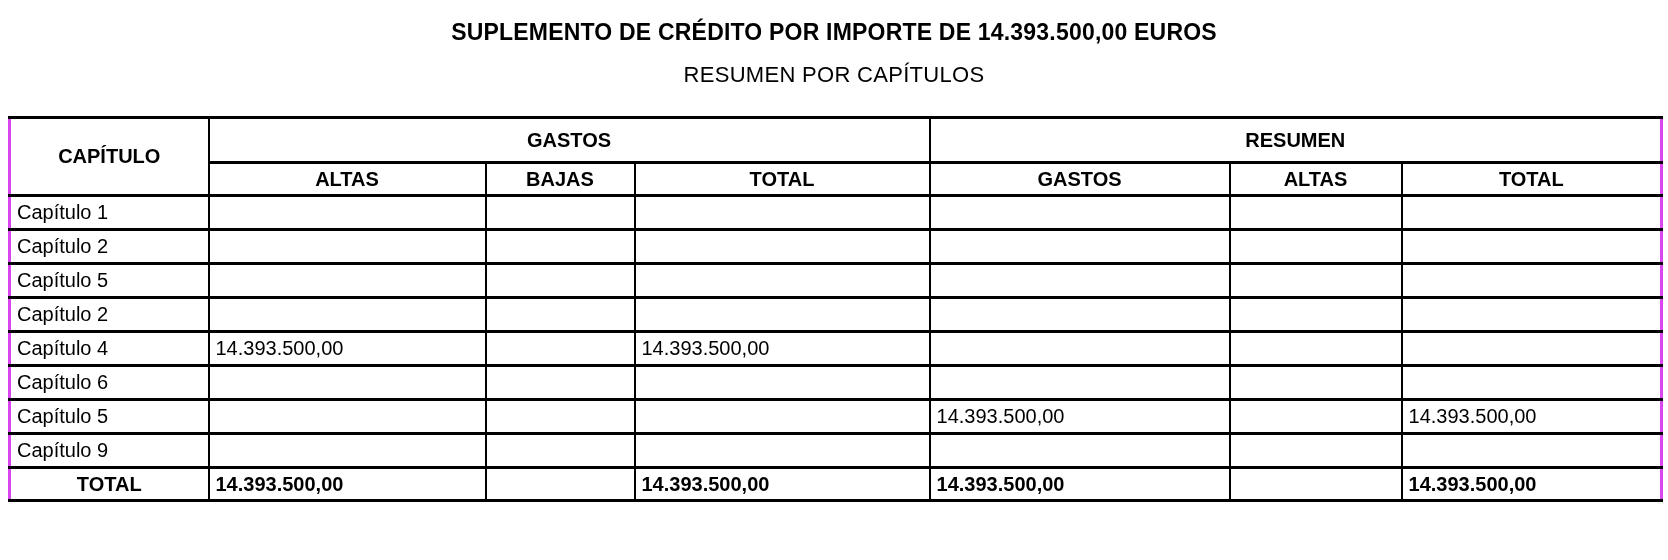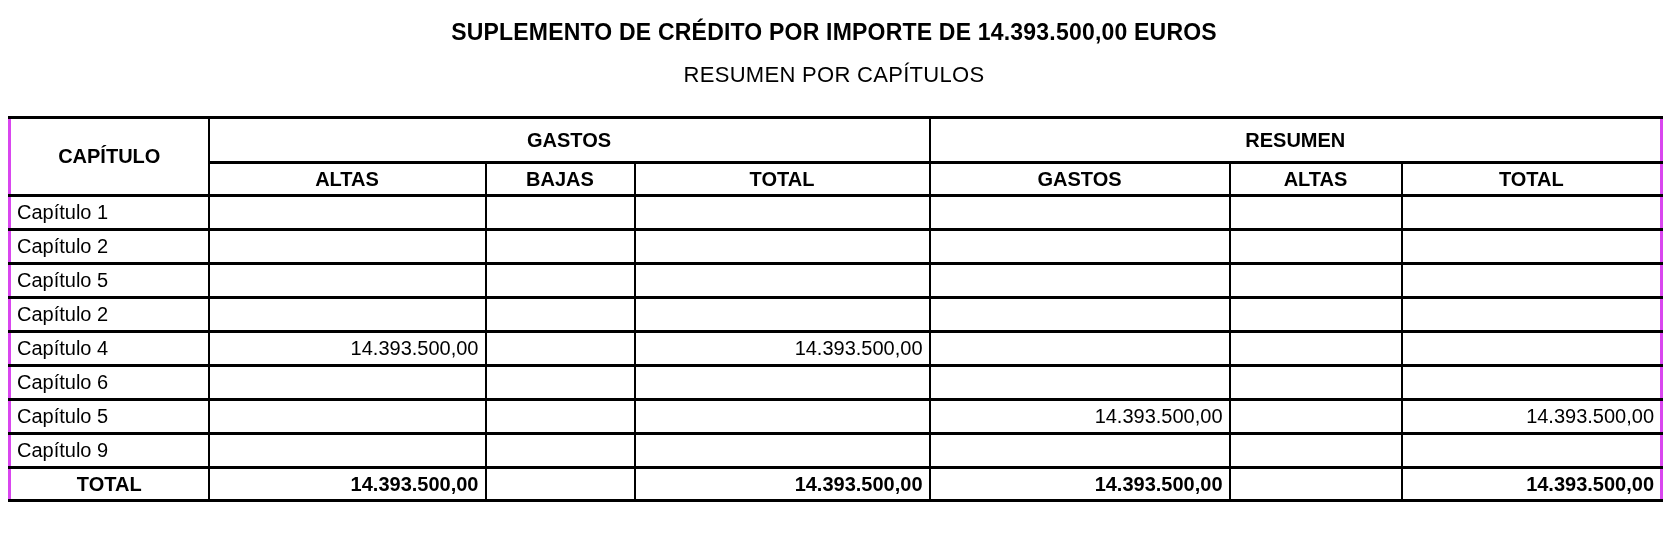--- a/index.html
+++ b/index.html
@@ -55,21 +55,21 @@
   }
   thead tr.group-row th { height: 42px; }
   thead tr.sub-row th { height: 30px; text-align: center; }
   tbody td { height: 31px; }
   tfoot td { height: 30px; font-weight: bold; text-align: center; }
   td.label-cell {
     text-align: left;
     padding-left: 10px;
   }
   td.num-cell {
-    text-align: right;
+    text-align: left;
   }
 </style>
 </head>
 <body>
 
 <div class="page">
 
   <h1 class="doc-title">SUPLEMENTO DE CRÉDITO POR IMPORTE DE 14.393.500,00 EUROS</h1>
 
   <h2 class="doc-subtitle">RESUMEN POR CAPÍTULOS</h2>

